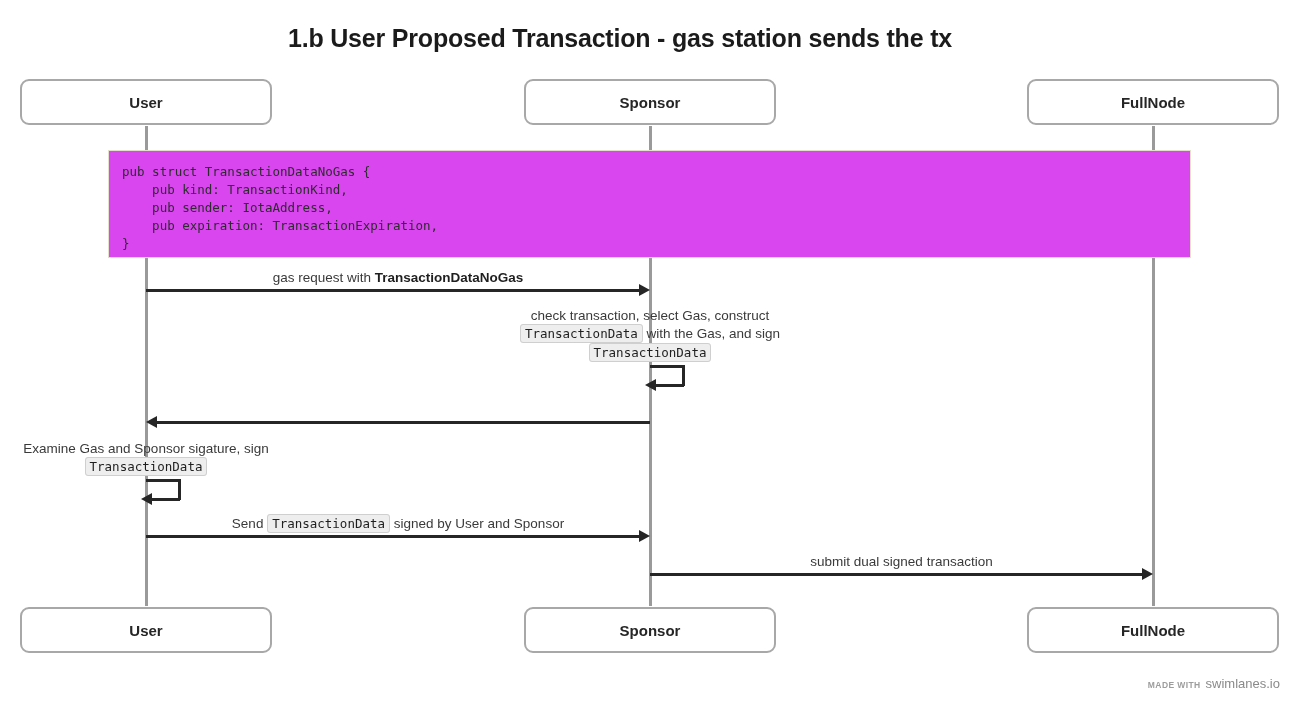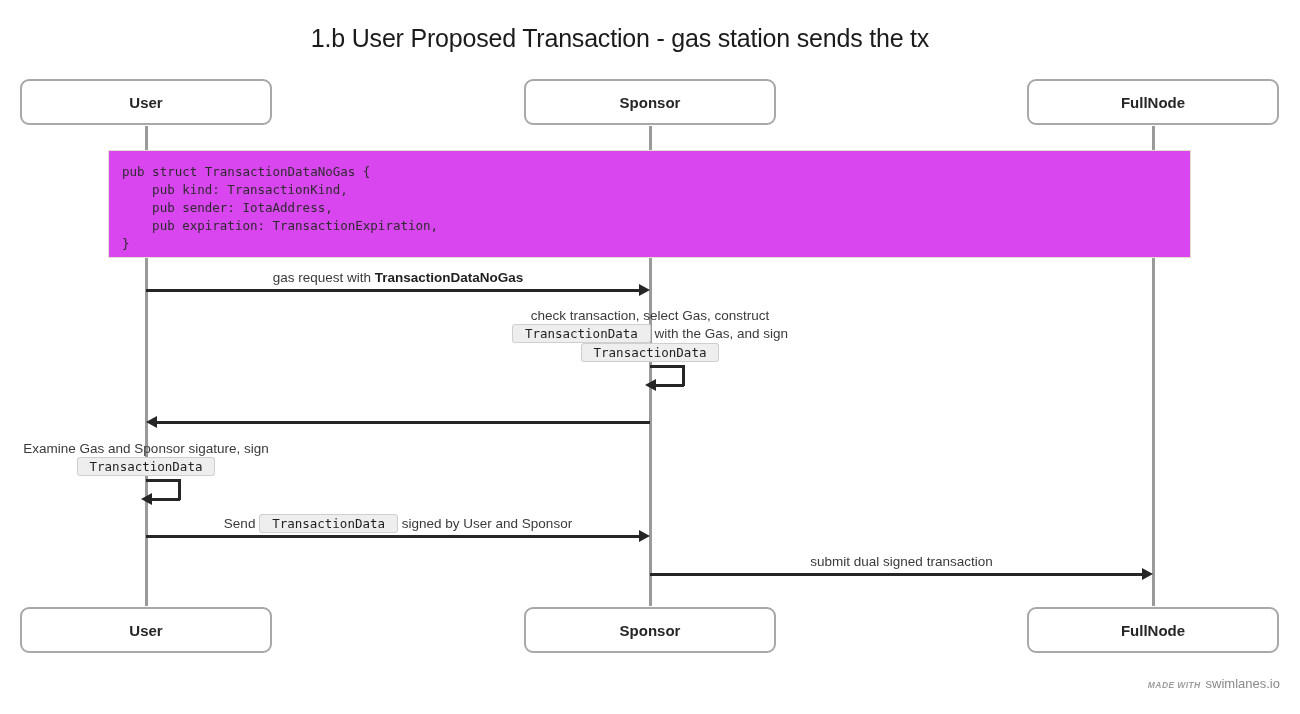--- a/index.html
+++ b/index.html
@@ -21,21 +21,21 @@
   }
 
   
   .title {
     position: absolute;
     left: 0;
     top: 24px;
     width: 1240px;
     text-align: center;
     font-size: 25px;
-    font-weight: normal;
+    font-weight: bold;
     color: #1b1b1b;
     letter-spacing: -0.2px;
   }
 
   
   .lifeline {
     position: absolute;
     width: 3px;
     background: #9a9a9a;
     top: 126px;
@@ -107,21 +107,21 @@
     line-height: 18px;
   }
   .msg-label.center { text-align: center; }
 
   .code-chip {
     font-family: "DejaVu Sans Mono", "Liberation Mono", monospace;
     font-size: 12.5px;
     background: #eeeeee;
     border: 1px solid #cfcfcf;
     border-radius: 3px;
-    padding: 1px 12px;
+    padding: 1px 4px;
     color: #1f1f1f;
   }
   .bold-term { font-weight: bold; color: #1f1f1f; }
 
   
   .self-loop {
     position: absolute;
   }
   .self-loop .top,
   .self-loop .bottom {
@@ -142,21 +142,20 @@
     top: 676px;
     display: flex;
     align-items: baseline;
     gap: 5px;
     color: #9d9d9d;
   }
   .watermark .made {
     font-size: 8.5px;
     letter-spacing: 0.4px;
     font-weight: bold;
-    font-style: italic;
   }
   .watermark .brand {
     font-size: 13px;
     color: #8a8a8a;
   }
 </style>
 </head>
 <body>
 
 <div id="canvas">

